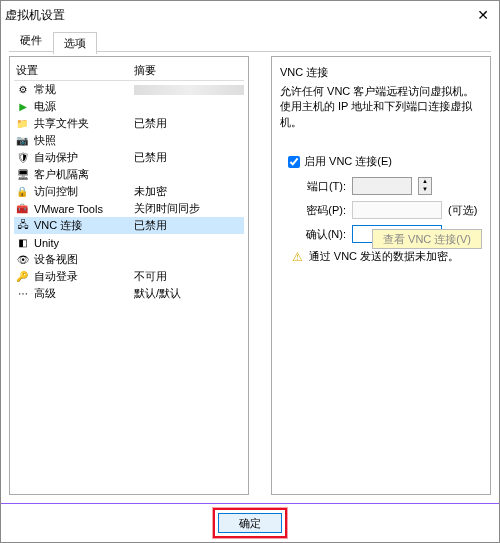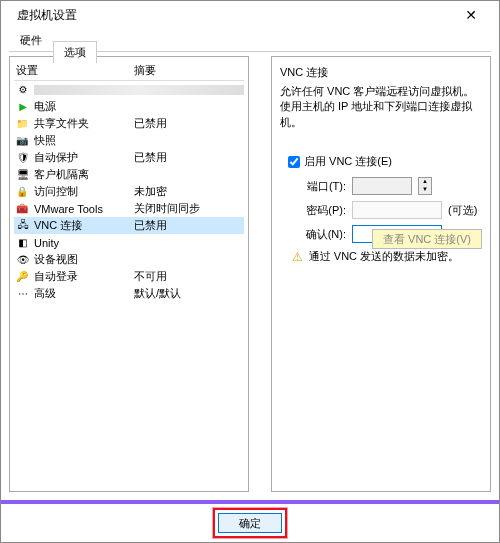--- a/index.html
+++ b/index.html
@@ -1,24 +1,24 @@
 <!DOCTYPE html>
 <html><head>
 <meta charset="utf-8">
 <style>
 * { box-sizing: border-box; margin: 0; padding: 0; }
 body { font-family: "Microsoft YaHei", "Segoe UI", sans-serif; font-size: 11px; background: #fff; color: #000; }
 .dialog { width: 500px; height: 543px; border: 1px solid #888; background: #fff; display: flex; flex-direction: column; }
-.titlebar { height: 28px; display: flex; align-items: center; justify-content: space-between; padding: 0 16px; }
+.titlebar { height: 28px; display: flex; align-items: center; justify-content: space-between; padding: 0 4px; }
 .titlebar-title { font-size: 12px; }
 .close-x { font-size: 14px; color: #000; padding: 2px 6px; cursor: default; }
 .content { flex: 1; display: flex; flex-direction: column; padding: 0 8px 8px 8px; }
 .tabs { display: flex; border-bottom: 1px solid #ccc; margin-bottom: 4px; }
 .tab { padding: 3px 10px; border: 1px solid transparent; border-bottom: none; cursor: default; font-size: 11px; }
-.tab.active { border-color: #ccc; background: #fff; position: relative; top: 12px; }
+.tab.active { border-color: #ccc; background: #fff; position: relative; top: 3px; }
 .panes { flex: 1; display: flex; gap: 22px; }
 .left-pane { width: 240px; border: 1px solid #aaa; padding: 4px; display: flex; flex-direction: column; }
 .list-header { display: flex; border-bottom: 1px solid #ddd; padding: 2px 0; font-size: 11px; color: #000; }
 .col-setting { width: 120px; padding-left: 2px; }
 .col-summary { flex: 1; }
 .list-body { flex: 1; overflow: hidden; }
 .list-row { display: flex; align-items: center; height: 17px; padding-left: 2px; cursor: default; }
 .list-row.selected { background: #cce8ff; }
 .row-icon { width: 14px; height: 14px; margin-right: 4px; display: inline-flex; align-items: center; justify-content: center; font-size: 10px; }
 .row-label { width: 100px; white-space: nowrap; overflow: hidden; }
@@ -33,21 +33,21 @@
 .field-label { width: 50px; text-align: right; font-size: 11px; }
 .port-input { width: 60px; height: 18px; border: 1px solid #999; background: #f0f0f0; font-size: 11px; padding: 0 2px; }
 .spinner-btns { display: flex; flex-direction: column; border: 1px solid #999; }
 .spinner-btn { width: 12px; height: 8px; font-size: 6px; line-height: 6px; text-align: center; background: #eee; cursor: default; }
 .pw-input { width: 90px; height: 18px; border: 1px solid #ccc; background: #fafafa; font-size: 11px; padding: 0 2px; }
 .confirm-input { width: 90px; height: 18px; border: 1px solid #0078d7; font-size: 11px; padding: 0 2px; }
 .optional { font-size: 11px; color: #000; }
 .warn-row { display: flex; align-items: center; gap: 6px; margin-left: 12px; margin-top: 4px; font-size: 11px; }
 .warn-icon { color: #d9a400; font-size: 12px; }
 .view-btn { position: absolute; right: 8px; top: 172px; width: 110px; height: 20px; font-size: 11px; border: 1px solid #bbb; background: #fef9c3; color: #888; }
-.footer { display: flex; justify-content: center; padding: 4px 0; border-top: 4px solid #8b5cf6; }
+.footer { display: flex; justify-content: center; padding: 4px 0; border-top: 1px solid #8b5cf6; }
 .ok-area { border: 2px solid #e81123; padding: 3px; box-shadow: 0 0 0 1px rgba(232,17,35,.4); }
 .ok-btn { width: 64px; height: 20px; border: 1px solid #0078d7; background: #e5f1fb; font-size: 11px; cursor: default; }
 </style>
 </head>
 <body>
 
 <div class="dialog">
   <div class="titlebar">
     <span class="titlebar-title">虚拟机设置</span>
     <span class="close-x">✕</span>
@@ -59,20 +59,21 @@
     </div>
     <div class="panes">
       <div class="left-pane">
         <div class="list-header">
           <div class="col-setting">设置</div>
           <div class="col-summary">摘要</div>
         </div>
         <div class="list-body" id="list-body">
             <div class="list-row">
               <span class="row-icon">⚙</span>
+              <span class="row-label">常规</span>
               <span class="row-summary blur"></span>
             </div>
             <div class="list-row">
               <span class="row-icon" style="color: rgb(34, 170, 34);">▶</span>
               <span class="row-label">电源</span>
               <span class="row-summary"></span>
             </div>
             <div class="list-row">
               <span class="row-icon">📁</span>
               <span class="row-label">共享文件夹</span>

